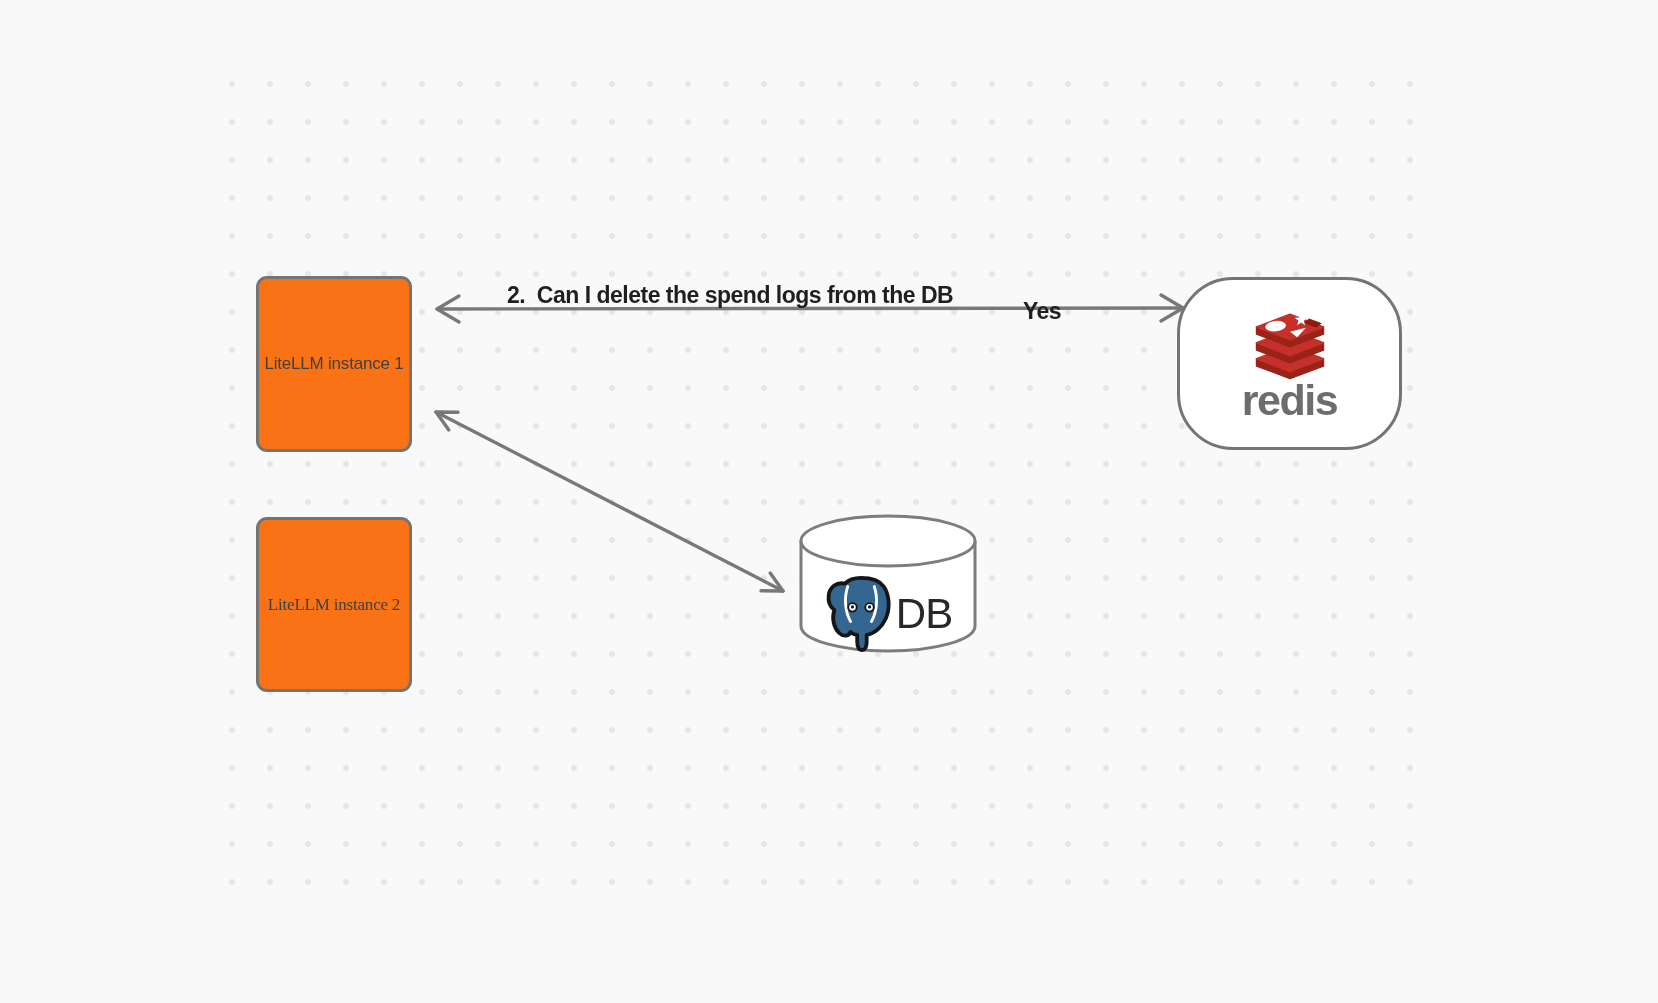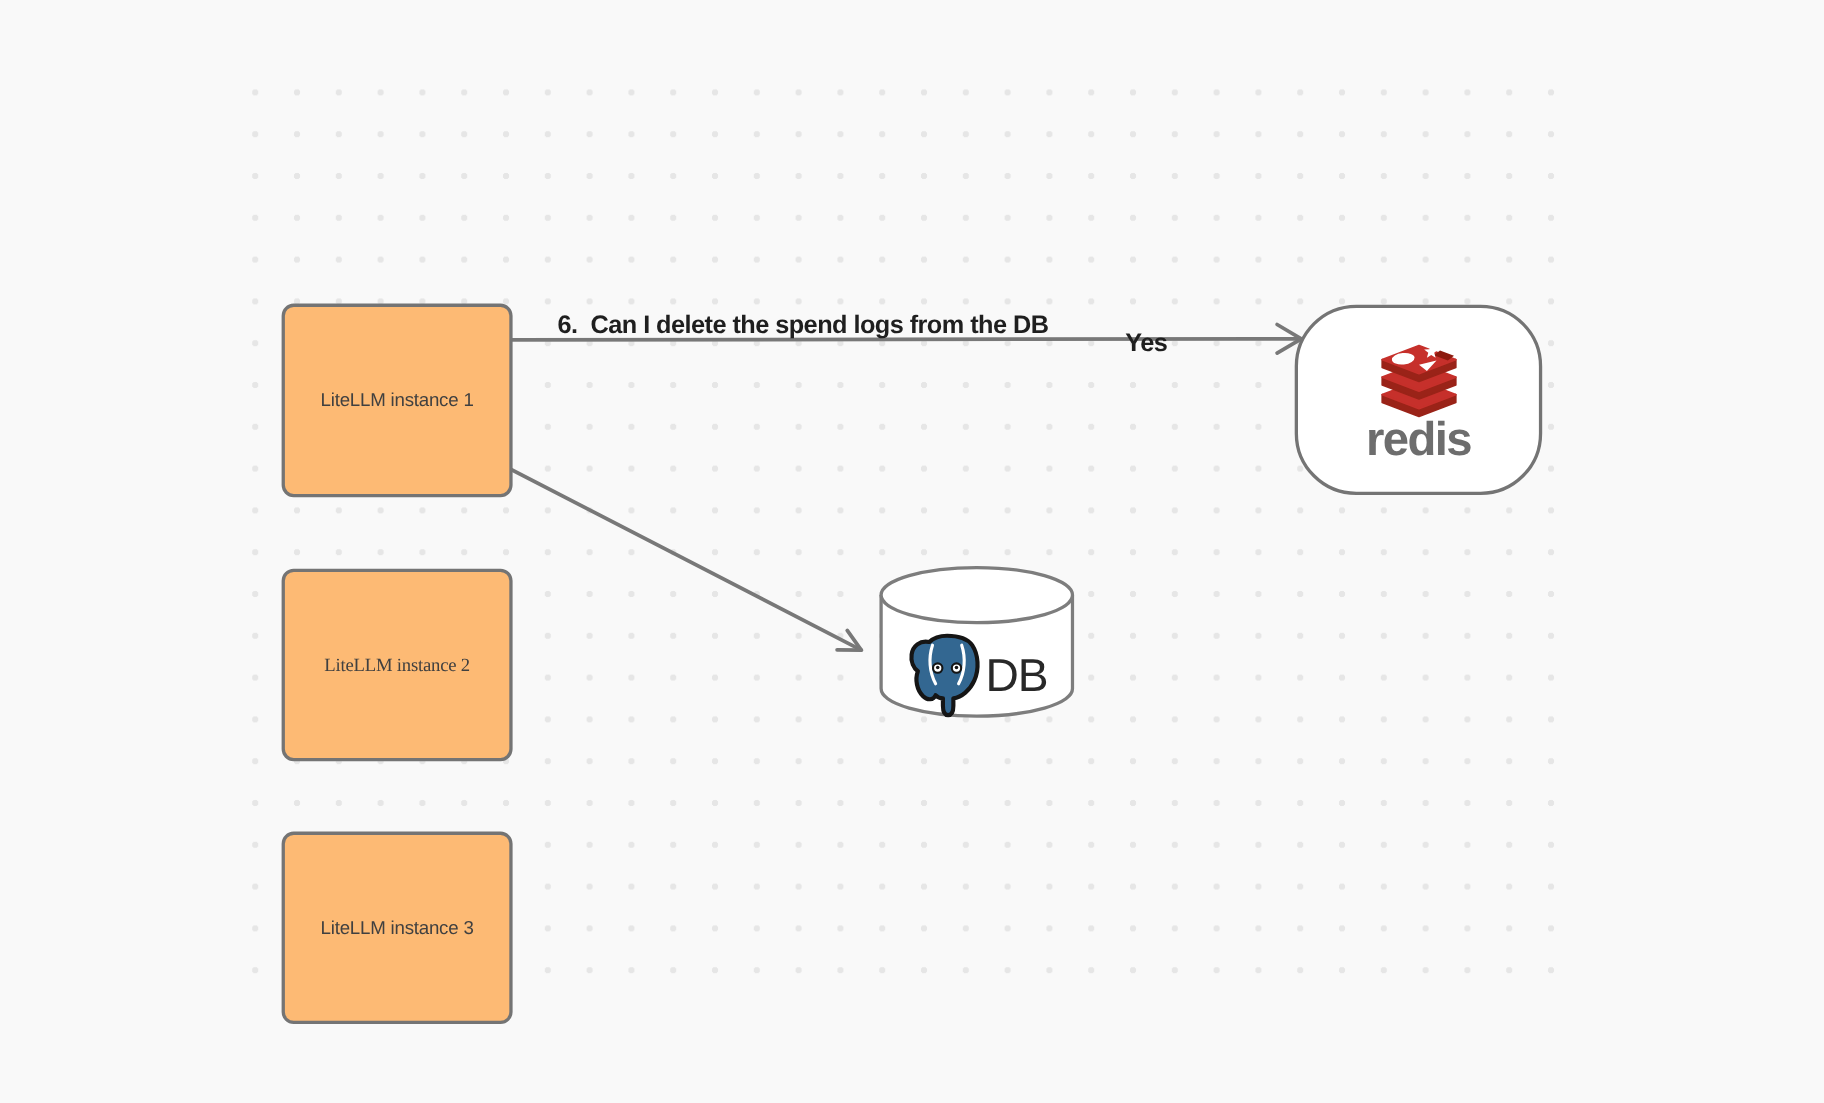--- a/index.html
+++ b/index.html
@@ -13,22 +13,22 @@
   }
   .dot-grid{
     position:absolute;
     left:213px;top:65px;width:1216px;height:836px;
     background-image:radial-gradient(circle,#e6e6e6 2.6px,rgba(230,230,230,0) 3.2px);
     background-size:38px 38px;
     pointer-events:none;
   }
   .node-box{
     position:absolute;
-    width:210px;
-    background:#fdba74;
+    width:156px;
+    background:#f97316;
     border:3px solid #747474;
     border-radius:11px;
     display:flex;align-items:center;justify-content:center;
   }
   .node-box .box-label{
     font-size:17px;color:#404040;letter-spacing:-0.2px;
     text-align:center;
   }
   #box-1{left:256px;top:276px;height:176px;}
   #box-2{left:256px;top:517px;height:175px;font-family:Liberation Serif, serif;}
@@ -84,23 +84,20 @@
       <polyline points="770.2,573.1 783,591 761,590.8"></polyline>
     </g>
   </svg>
 
   <div class="node-box" id="box-1">
     <span class="box-label">LiteLLM instance 1</span>
   </div>
   <div class="node-box" id="box-2">
     <span class="box-label">LiteLLM instance 2</span>
   </div>
-  <div class="node-box" id="box-3">
-    <span class="box-label">LiteLLM instance 3</span>
-  </div>
 
   <div id="redis-node">
     <svg width="82" height="70" viewBox="0 0 100 88">
 
       <path d="M8,60 L50,76 L92,60 L92,69 L50,85 L8,69 Z" fill="#9a2318" stroke="#9a2318" stroke-width="2" stroke-linejoin="round"></path>
       <path d="M8,60 L50,44 L92,60 L50,76 Z" fill="#c6302b" stroke="#c6302b" stroke-width="2" stroke-linejoin="round"></path>
 
       <path d="M8,40 L50,56 L92,40 L92,49 L50,65 L8,49 Z" fill="#9a2318" stroke="#9a2318" stroke-width="2" stroke-linejoin="round"></path>
       <path d="M8,40 L50,24 L92,40 L50,56 Z" fill="#c6302b" stroke="#c6302b" stroke-width="2" stroke-linejoin="round"></path>
 
@@ -127,16 +124,16 @@
         <path fill="none" stroke="#ffffff" stroke-width="3" stroke-linecap="round" d="M53,13 C57,25 56,39 50,50"></path>
         <circle cx="30" cy="35" r="4.5" fill="#ffffff" stroke="#151515" stroke-width="2"></circle>
         <circle cx="30" cy="34.5" r="1.7" fill="#151515"></circle>
         <circle cx="48" cy="35" r="4.5" fill="#ffffff" stroke="#151515" stroke-width="2"></circle>
         <circle cx="48" cy="34.5" r="1.7" fill="#151515"></circle>
       </svg>
       <span class="db-label">DB</span>
     </div>
   </div>
 
-  <div class="canvas-label centered" style="left:730px;top:283px;">6.  Can I delete the spend logs from the DB</div>
+  <div class="canvas-label centered" style="left:730px;top:283px;">2.  Can I delete the spend logs from the DB</div>
   <div class="canvas-label" style="left:1023px;top:299px;">Yes</div>
 
 </div>
 
 </body></html>

